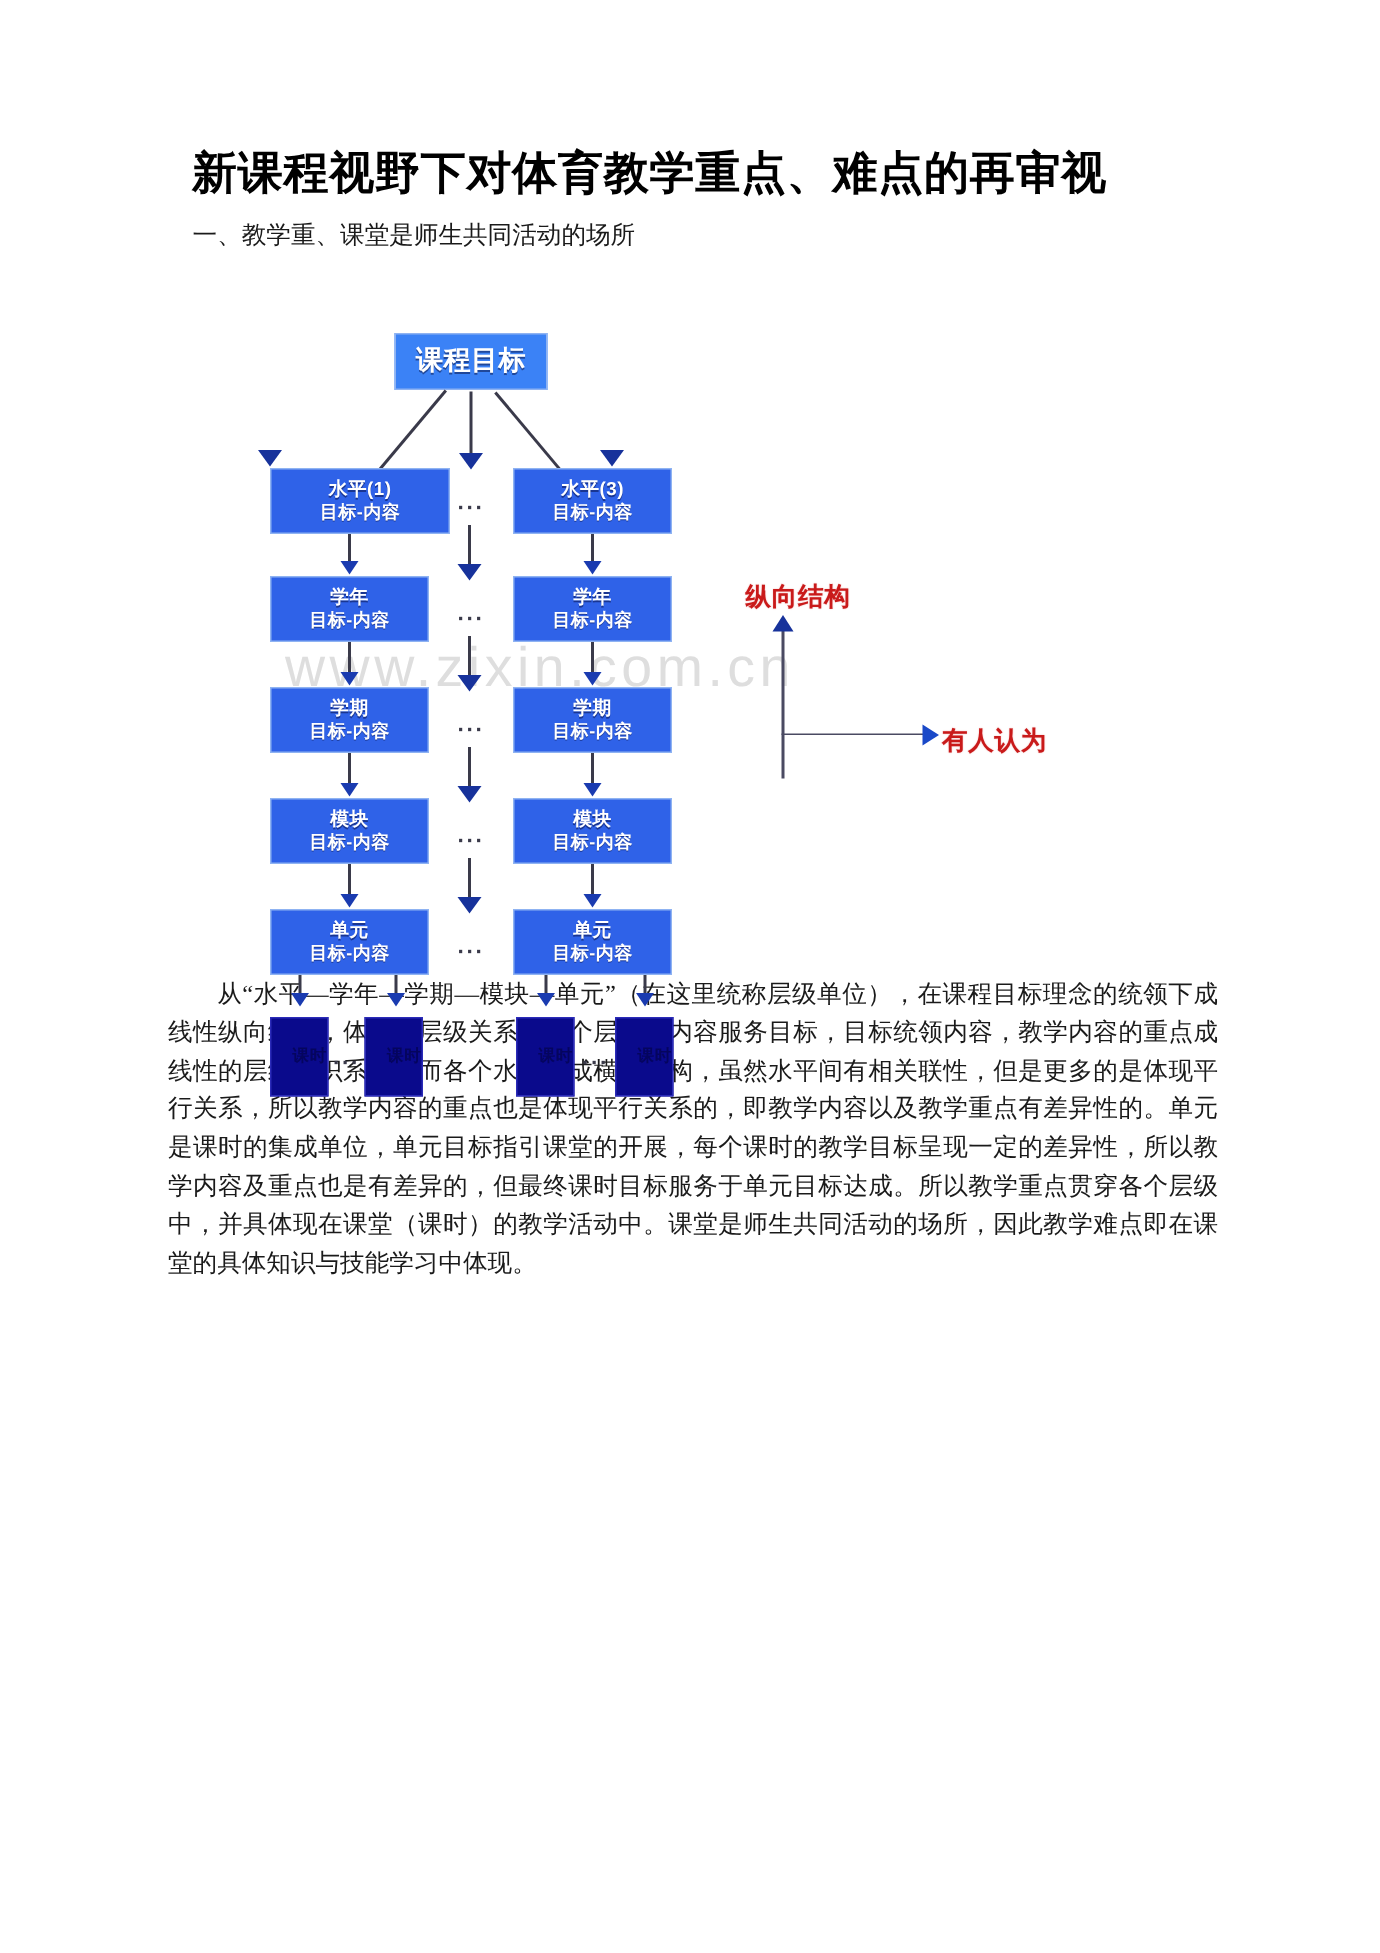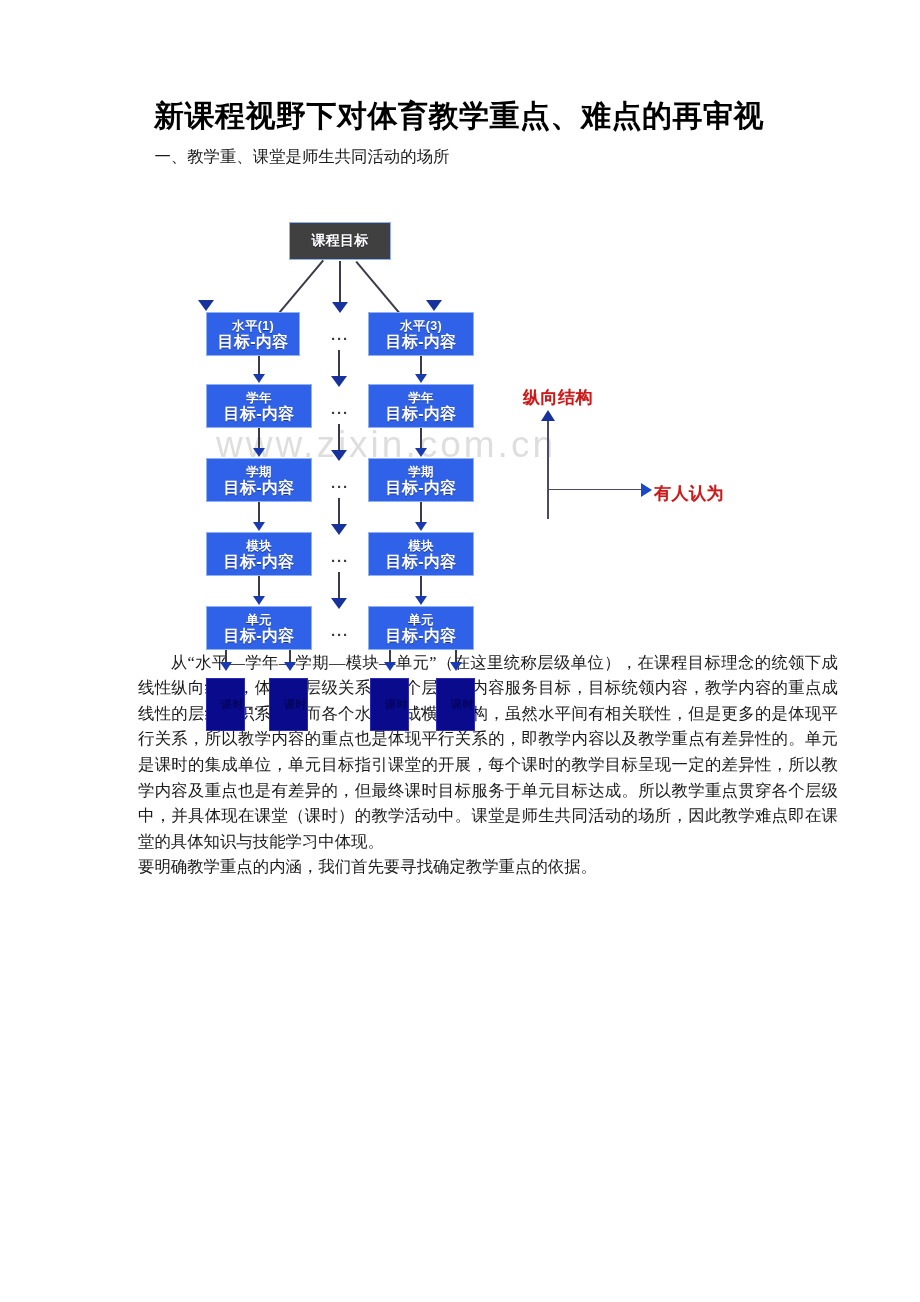--- a/index.html
+++ b/index.html
@@ -22,21 +22,20 @@
     width: 920px;
     height: 1302px;
     background: #ffffff;
   }
 
   .content {
     position: absolute;
     left: 112px;
     top: 96px;
     width: 700px;
-    margin-left: 26px;
   }
 
   
   .doc-title {
     font-family: "Liberation Sans", "DejaVu Sans", sans-serif;
     font-weight: bold;
     font-size: 30px;
     line-height: 40px;
     letter-spacing: 0.5px;
     margin: 0 0 8px 16px;
@@ -82,25 +81,25 @@
     line-height: 15px;
     text-align: center;
     display: flex;
     flex-direction: column;
     align-items: center;
     justify-content: center;
     box-sizing: border-box;
     text-shadow: 0 1px 0 rgba(0,0,40,0.45);
     letter-spacing: 0.3px;
   }
-  .box .l2 { font-size: 16px; }
+  .box .l2 { font-size: 12px; }
 
   .box-top {
-    background: #404040;
-    font-size: 14px;
+    background: #3b82f6;
+    font-size: 18px;
   }
 
   .darkbox {
     position: absolute;
     background: #0a0a8c;
     border: 1px solid #2b2bb8;
     box-sizing: border-box;
     color: #05055e;
     font-family: Liberation Serif, serif;
     font-weight: bold;
@@ -221,21 +220,21 @@
         <div class="diag" style="left:186px; top:79px; width:80px; transform: rotate(130deg);"></div>
 
         <div class="diag" style="left:219px; top:79px; width:80px; transform: rotate(50deg);"></div>
 
         <div class="vline" style="left:201px; top:79px; height:42px;"></div>
 
         <div class="arrow-down" style="left:60px; top:118px;"></div>
         <div class="arrow-down" style="left:194px; top:120px;"></div>
         <div class="arrow-down" style="left:288px; top:118px;"></div>
 
-        <div class="box" style="left:68px; top:130px; width:94px; height:44px;">
+        <div class="box" style="left:68px; top:130px; width:120px; height:44px;">
           <span>水平(1)</span>
           <span class="l2">目标-内容</span>
         </div>
         <div class="box" style="left:68px; top:202px; width:106px; height:44px;">
           <span>学年</span>
           <span class="l2">目标-内容</span>
         </div>
         <div class="box" style="left:68px; top:276px; width:106px; height:44px;">
           <span>学期</span>
           <span class="l2">目标-内容</span>
@@ -338,16 +337,15 @@
         <div class="axis-line" style="left:409px; top:307px; width:98px; height:1.8px;"></div>
         <div class="arrow-right" style="left:503px; top:301px;"></div>
         <div class="red-label" style="left:516px; top:300px;">有人认为</div>
 
       </div>
     </div>
 
     <p class="para indent2">从“水平—学年—学期—模块—单元”（在这里统称层级单位），在课程目标理念的统领下成线性纵向结构，体现了层级关系，每个层级中内容服务目标，目标统领内容，教学内容的重点成线性的层级知识系统。而各个水平间成横向结构，虽然水平间有相关联性，但是更多的是体现平行关系，所以教学内容的重点也是体现平行关系的，即教学内容以及教学重点有差异性的。单元是课时的集成单位，单元目标指引课堂的开展，每个课时的教学目标呈现一定的差异性，所以教学内容及重点也是有差异的，但最终课时目标服务于单元目标达成。所以教学重点贯穿各个层级中，并具体现在课堂（课时）的教学活动中。课堂是师生共同活动的场所，因此教学难点即在课堂的具体知识与技能学习中体现。</p>
 
 
-    <p class="para">要明确教学重点的内涵，我们首先要寻找确定教学重点的依据。</p>
 
   </div>
 </div>
 
 </body></html>

